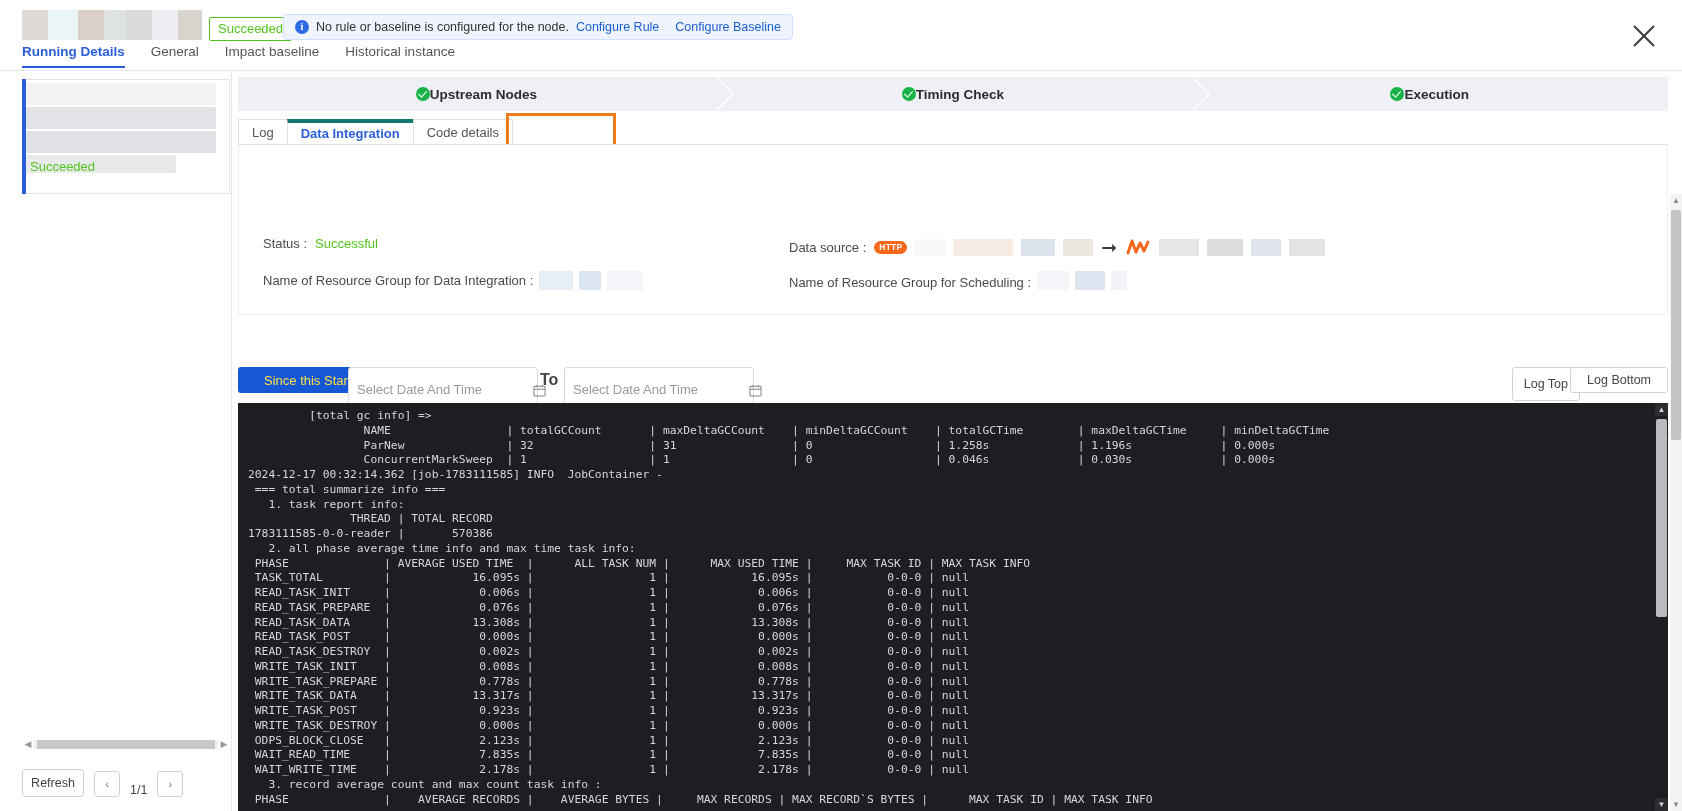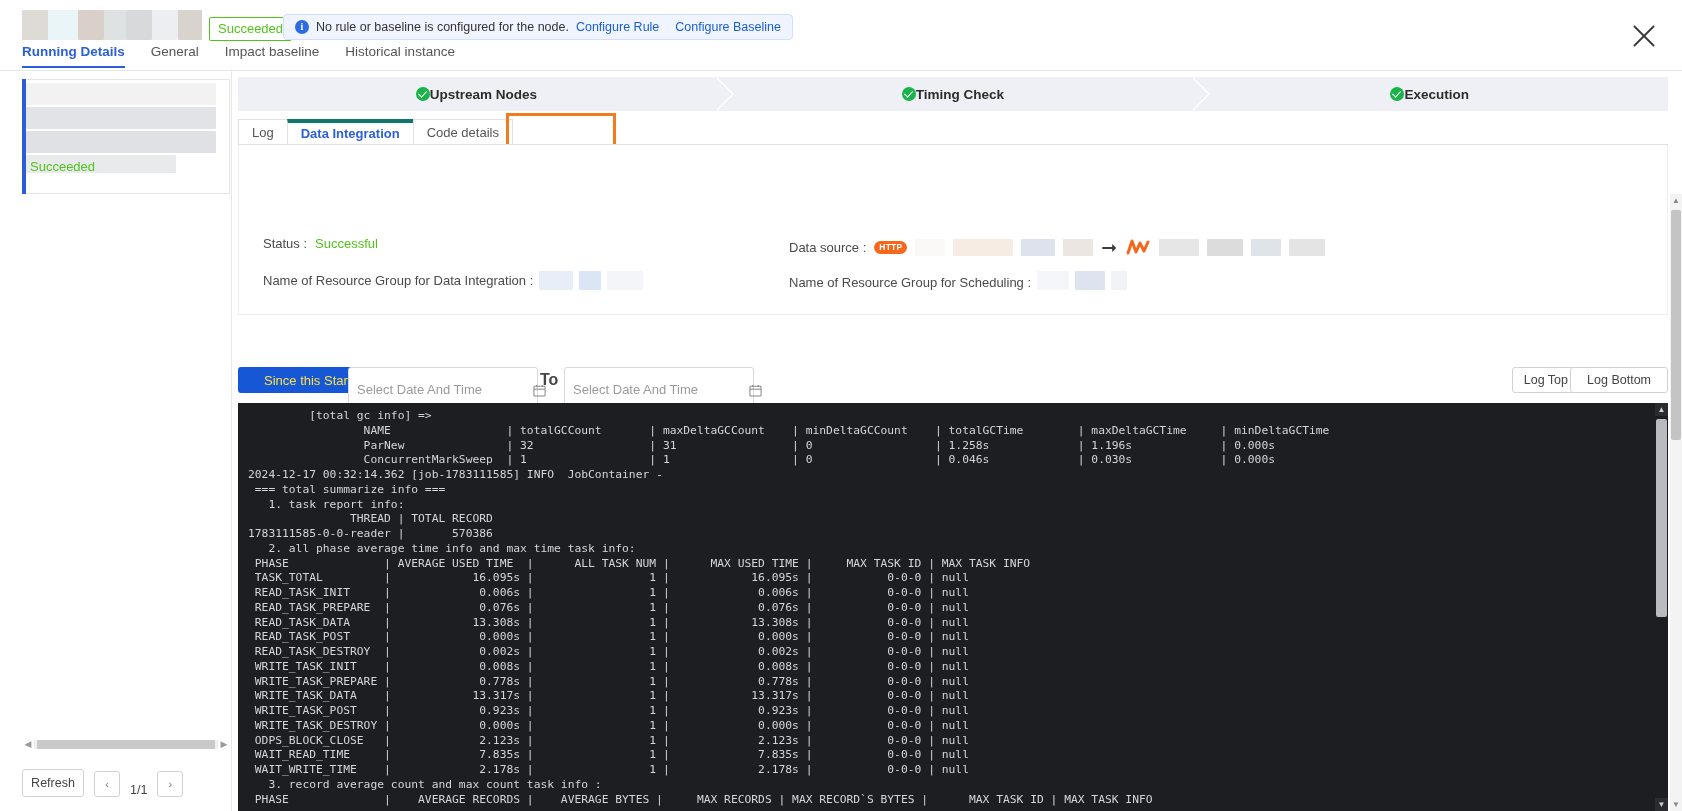--- a/index.html
+++ b/index.html
@@ -151,21 +151,21 @@
     border:1px solid #d9d9d9; border-radius:3px; background:#fff;
     display:flex; align-items:center; padding:0 8px; cursor:text;
   }
   .dtp input {
     border:none; outline:none; flex:1; font-size:13px; color:#333;
     font-family:"Liberation Sans", sans-serif; background:transparent;
   }
   .dtp input::placeholder { color:#9a9a9a; }
   .cal { width:13px; height:13px; flex:none; }
   .to-lbl { position:absolute; left:302px; top:4px; font-size:16px; color:#444;font-weight:bold; }
-  .btn-logtop { position:absolute; right:88px; top:0; height:26px; padding:0 11px; }
+  .btn-logtop { position:absolute; right:88px; top:0; height:34px; padding:0 11px; }
   .btn-logbottom { position:absolute; right:0; top:0; height:26px; padding:0 16px; }
 
   
   .console {
     position:absolute; left:0; top:84px; right:0; bottom:0;
     background:#1c1e21; overflow:hidden;
   }
   .console pre {
     margin:0; padding:6px 0 0 10px;
     font-family:"DejaVu Sans Mono", monospace;

